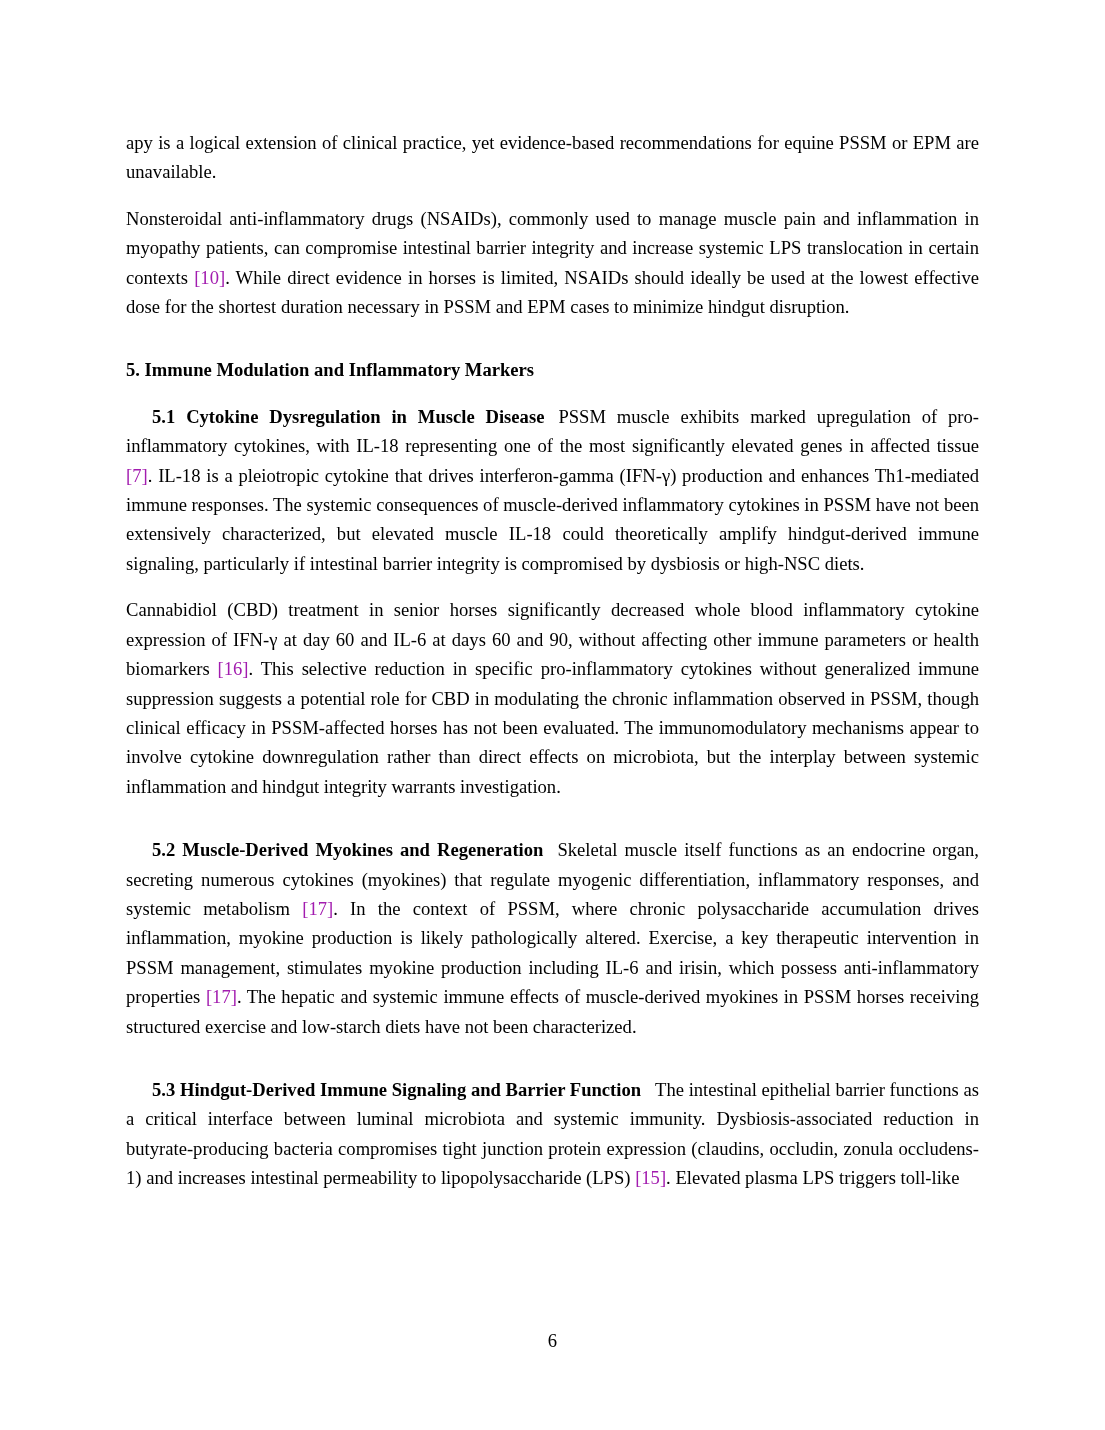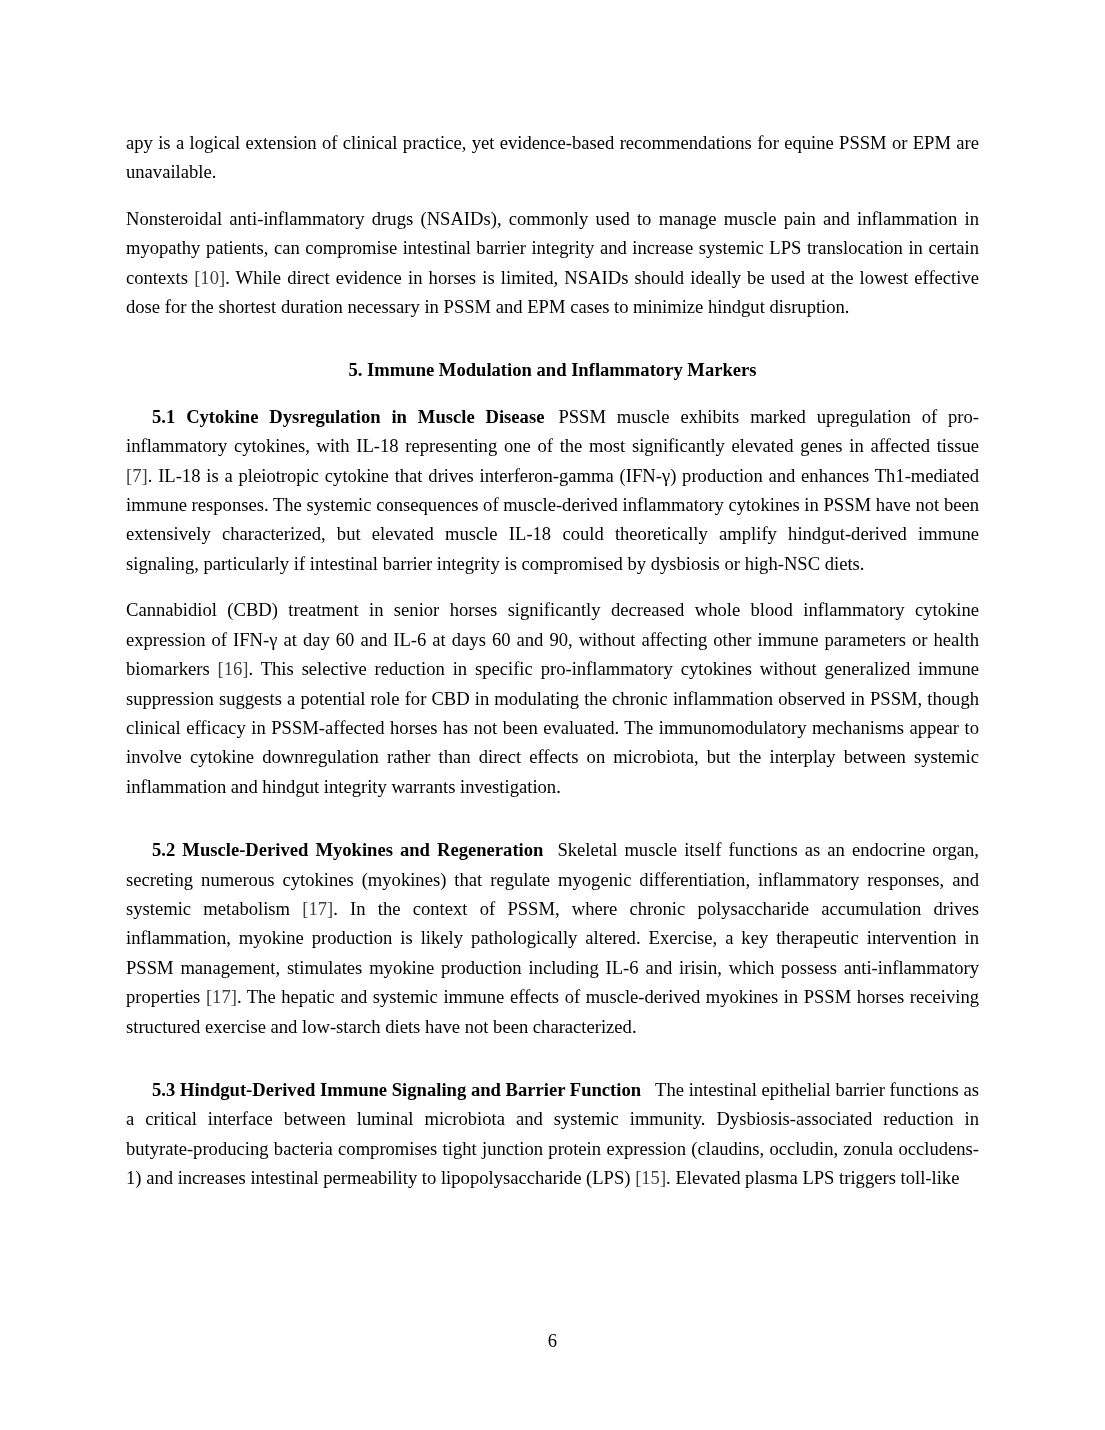--- a/index.html
+++ b/index.html
@@ -31,32 +31,32 @@
     text-justify: inter-word;
     hyphens: manual;
   }
   .gap-sm { height: 17px; }
   .gap-lg { height: 34px; }
   h2.section-head {
     margin: 0;
     font-size: 18.6px;
     line-height: 29.4px;
     font-weight: bold;
-    text-align: center;
+    text-align: left;
   }
   .runin {
     font-weight: bold;
     margin-left: 26px;
   }
   .runin-space {
     display: inline-block;
     width: 14px;
   }
   .cite {
-    color: #404040;
+    color: #a21caf;
   }
   .pageno {
     position: absolute;
     left: 0;
     right: 0;
     top: 1330px;
     text-align: center;
     font-size: 18.6px;
     font-family: "Liberation Serif", "DejaVu Serif", serif;
   }

